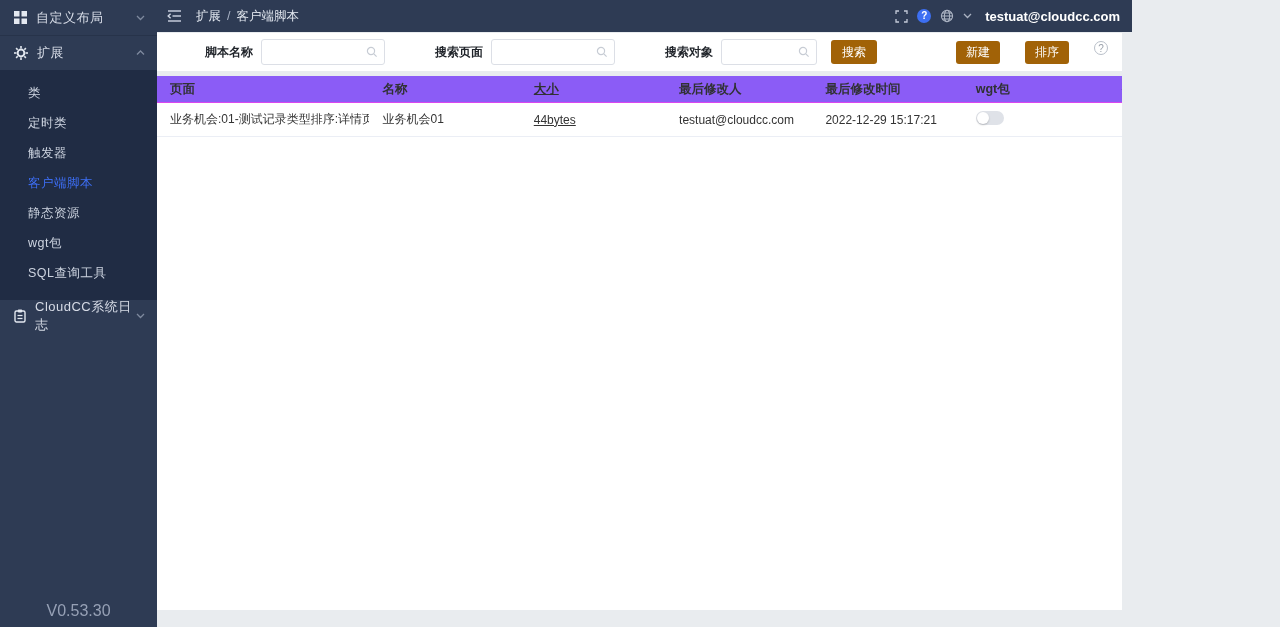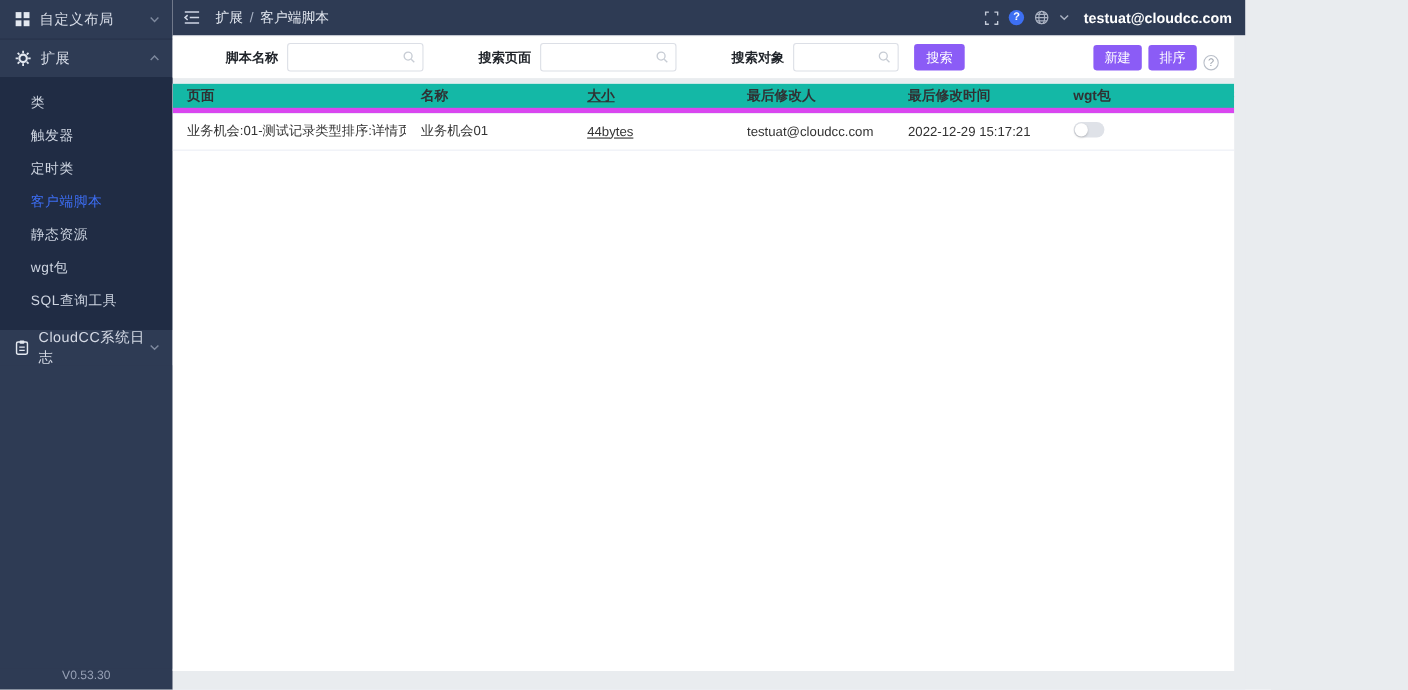--- a/index.html
+++ b/index.html
@@ -11,21 +11,21 @@
   .sidebar { width:157px; min-width:157px; background:#2e3b54; display:flex; flex-direction:column; color:#d6dbe6; }
   .side-group { display:flex; align-items:center; padding:0 12px 0 14px; cursor:pointer; }
   .side-group .lbl { flex:1; margin-left:9px; font-size:13px; letter-spacing:.5px; }
   .grp-top { height:36px; border-bottom:1px solid #27334a; }
   .grp-ext { height:34px; }
   .grp-log { height:32px; }
   .submenu { background:#202c44; padding:8px 0 12px 0; }
   .submenu-item { height:30px; line-height:30px; padding-left:28px; font-size:12.5px; color:#cdd4e0; cursor:pointer; letter-spacing:.5px; }
   .submenu-item.active { color:#3d6ef5; }
   .side-spacer { flex:1; background:#2e3b54; }
-  .version { text-align:center; color:#96a0b5; font-size:11px; padding-bottom:7px; }
+  .version { text-align:center; color:#96a0b5; font-size:16px; padding-bottom:7px; }
   .chev { margin-left:auto; }
 
   
   .main { flex:1; display:flex; flex-direction:column; background:#e9ecef; min-width:0; }
   .topbar { height:32px; min-height:32px; background:#2e3b54; display:flex; align-items:center; color:#dfe4ec; padding:0 12px 0 10px; }
   .fold { display:flex; align-items:center; margin-right:14px; cursor:pointer; }
   .crumbs { display:flex; align-items:center; gap:6px; font-size:12.5px; }
   .crumb { color:#e3e8f0; cursor:pointer; }
   .crumb-sep { color:#aab4c6; }
   .top-right { margin-left:auto; display:flex; align-items:center; gap:9px; }
@@ -35,33 +35,33 @@
 
   .content { flex:1; display:flex; flex-direction:column; padding:1px 10px 0 0; min-height:0; }
 
   
   .filter-card { background:#fff; height:38px; min-height:38px; display:flex; align-items:center; padding:0 14px 0 12px; }
   .f-label { font-weight:bold; color:#1f2329; font-size:12px; margin-right:8px; white-space:nowrap;margin-left:36px; }
   .f-input { position:relative; margin-right:14px; }
   .f-input input { width:124px; height:26px; border:1px solid #dcdfe6; border-radius:3px; padding:0 24px 0 8px; font-size:12px; outline:none; font-family:inherit; }
   .f-input.small input { width:96px; }
   .f-input .mag { position:absolute; right:7px; top:7px; }
-  .btn { background:#8b5cf6; color:#fff; border:none; border-radius:3px; font-size:12px; font-family:inherit; cursor:pointer; }
+  .btn { background:#a16207; color:#fff; border:none; border-radius:3px; font-size:12px; font-family:inherit; cursor:pointer; }
   .btn-search { height:24px; padding:0 11px; }
   .btn-right { height:23px; padding:0 10px; }
   .f-spacer { flex:1; }
-  .right-btns { display:flex; align-items:flex-end; gap:6px; }
+  .right-btns { display:flex; align-items:flex-start; gap:25px; }
   .q-help { width:14px; height:14px; border-radius:50%; border:1px solid #b9bfc9; color:#9aa1ab; font-size:10px; line-height:13px; text-align:center; cursor:pointer; }
 
   .gap { height:5px; min-height:5px; }
 
   
   .table-card { background:#fff; flex:1; margin-bottom:17px; overflow:hidden; }
   .t-row { display:flex; align-items:center; }
-  .t-head { height:27px; background:#14b8a6; border-bottom:5px solid #d946ef;justify-content:center; }
+  .t-head { height:27px; background:#8b5cf6; border-bottom:1px solid #d946ef;justify-content:center; }
   .t-head .cell { font-weight:bold; color:#303133; font-size:12.5px; }
   .t-data { height:34px; border-bottom:1px solid #ebeef5; background:#fff; }
   .cell { padding-left:13px; white-space:nowrap; overflow:hidden; }
   .c-page { width:215px; }
   .c-name { width:153px; }
   .c-size { width:147px;text-decoration:underline; }
   .c-mby  { width:148px; }
   .c-mat  { width:152px; }
   .c-en   { width:148px; }
   .c-op   { flex:1; }
@@ -119,22 +119,22 @@
       <span class="lbl">扩展</span>
       <span class="chev">
         <svg width="9" height="6" viewBox="0 0 9 6">
             <polyline points="1,4.5 4.5,1 8,4.5" fill="none" stroke="#7e899e" stroke-width="1.3"></polyline>
           </svg>
       </span>
     </div>
 
     <div class="submenu">
       <div class="submenu-item">类</div>
+      <div class="submenu-item">定时类</div>
       <div class="submenu-item">触发器</div>
-      <div class="submenu-item">定时类</div>
       <div class="submenu-item active">客户端脚本</div>
       <div class="submenu-item">静态资源</div>
       <div class="submenu-item">wgt包</div>
       <div class="submenu-item">SQL查询工具</div>
     </div>
 
     <div class="side-group grp-log">
       <span>
         <svg width="12" height="14" viewBox="0 0 12 14">
             <rect x="1" y="2" width="10" height="11" rx="1.5" fill="none" stroke="#e3e8f0" stroke-width="1.4"></rect>

